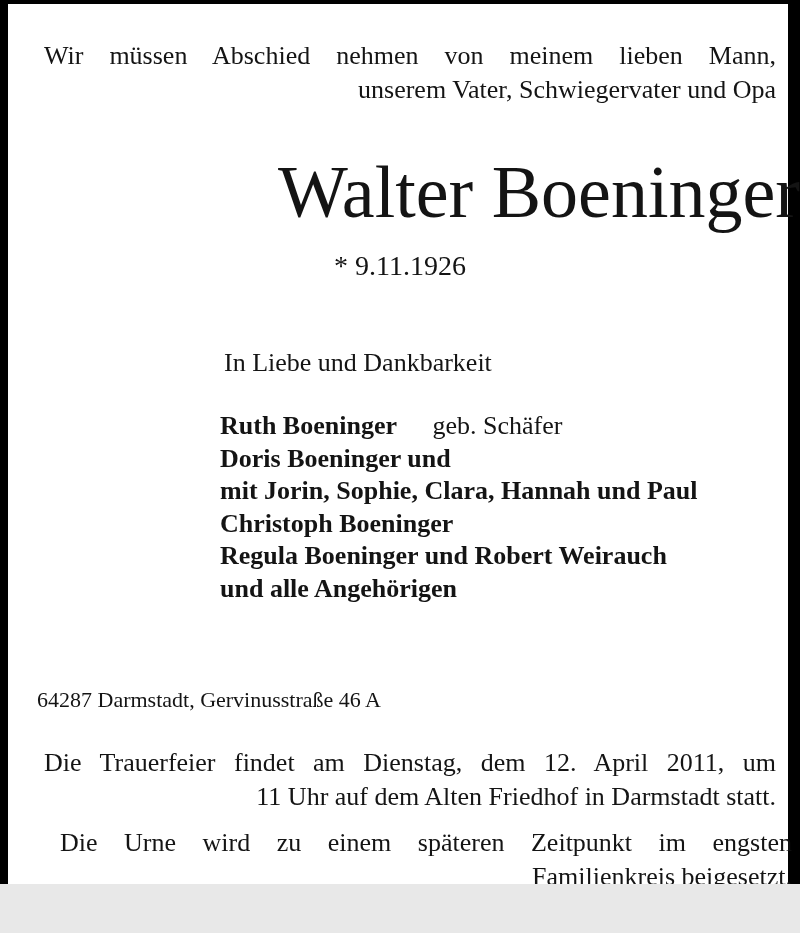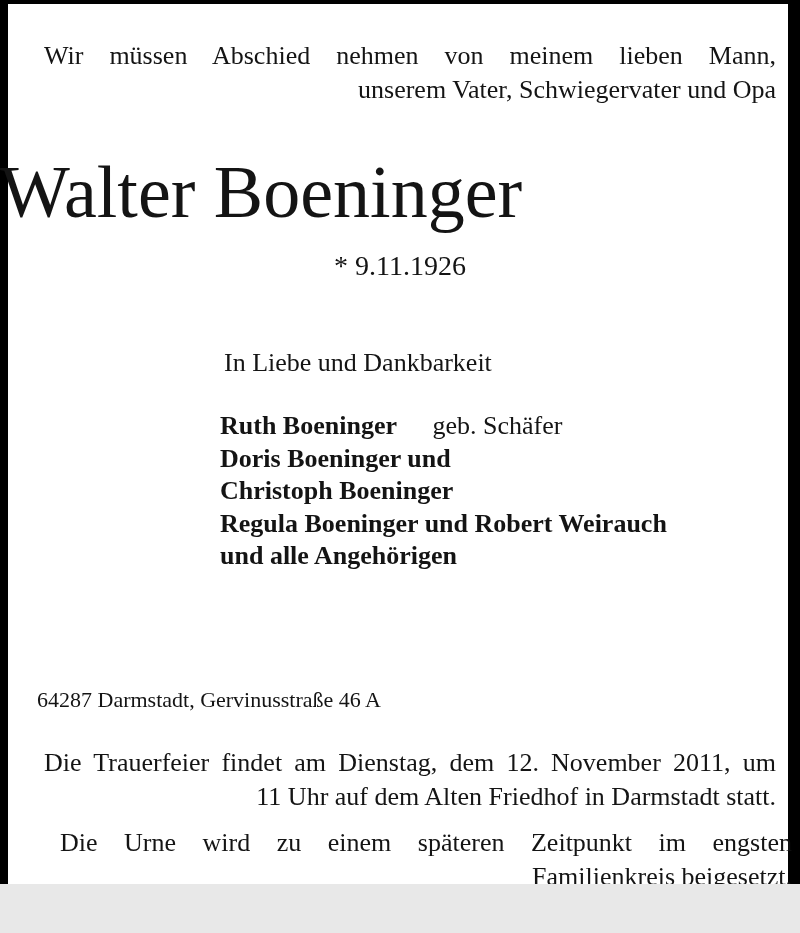--- a/index.html
+++ b/index.html
@@ -29,21 +29,21 @@
   .line-justify-full {
     text-align: justify;
     text-align-last: justify;
     text-indent: 8px;
   }
   .line-left { text-align: right; }
 
   .title {
     left: 0; top: 150px; width: 800px;
     font-size: 74px; line-height: 1.15;
-    text-align: left;
+    text-align: right;
     white-space: nowrap;
   }
 
   .dates {
     left: 0; top: 250px; width: 800px;
     display: flex; justify-content: center; gap: 44px;
     font-size: 28px; line-height: 1.15;
   }
 
   .closing {
@@ -94,34 +94,37 @@
   <div class="abs closing">In Liebe und Dankbarkeit</div>
 
   <div class="abs mourners">
     <div>
       <span class="bold-part">Ruth Boeninger</span><span class="regular-part"> geb. Schäfer</span>
     </div>
     <div>
       <span class="bold-part">Doris Boeninger und</span><span class="regular-part"></span>
     </div>
     <div>
+      <span class="bold-part">mit Jorin, Sophie, Clara, Hannah und Paul</span><span class="regular-part"></span>
+    </div>
+    <div>
       <span class="bold-part">Christoph Boeninger</span><span class="regular-part"></span>
     </div>
     <div>
       <span class="bold-part">Regula Boeninger und Robert Weirauch</span><span class="regular-part"></span>
     </div>
     <div>
       <span class="bold-part">und alle Angehörigen</span><span class="regular-part"></span>
     </div>
   </div>
 
   <div class="abs address">64287 Darmstadt, Gervinusstraße 46 A</div>
 
   <div class="abs notice funeral">
-    <div class="line-justify-full">Die Trauerfeier findet am Dienstag, dem 12. November 2011, um</div>
+    <div class="line-justify-full">Die Trauerfeier findet am Dienstag, dem 12. April 2011, um</div>
     <div class="line-left">11 Uhr auf dem Alten Friedhof in Darmstadt statt.</div>
   </div>
 
   <div class="abs notice urn">
     <div class="line-justify-full">Die Urne wird zu einem späteren Zeitpunkt im engsten</div>
     <div class="line-left">Familienkreis beigesetzt.</div>
   </div>
 
 </div>
 

